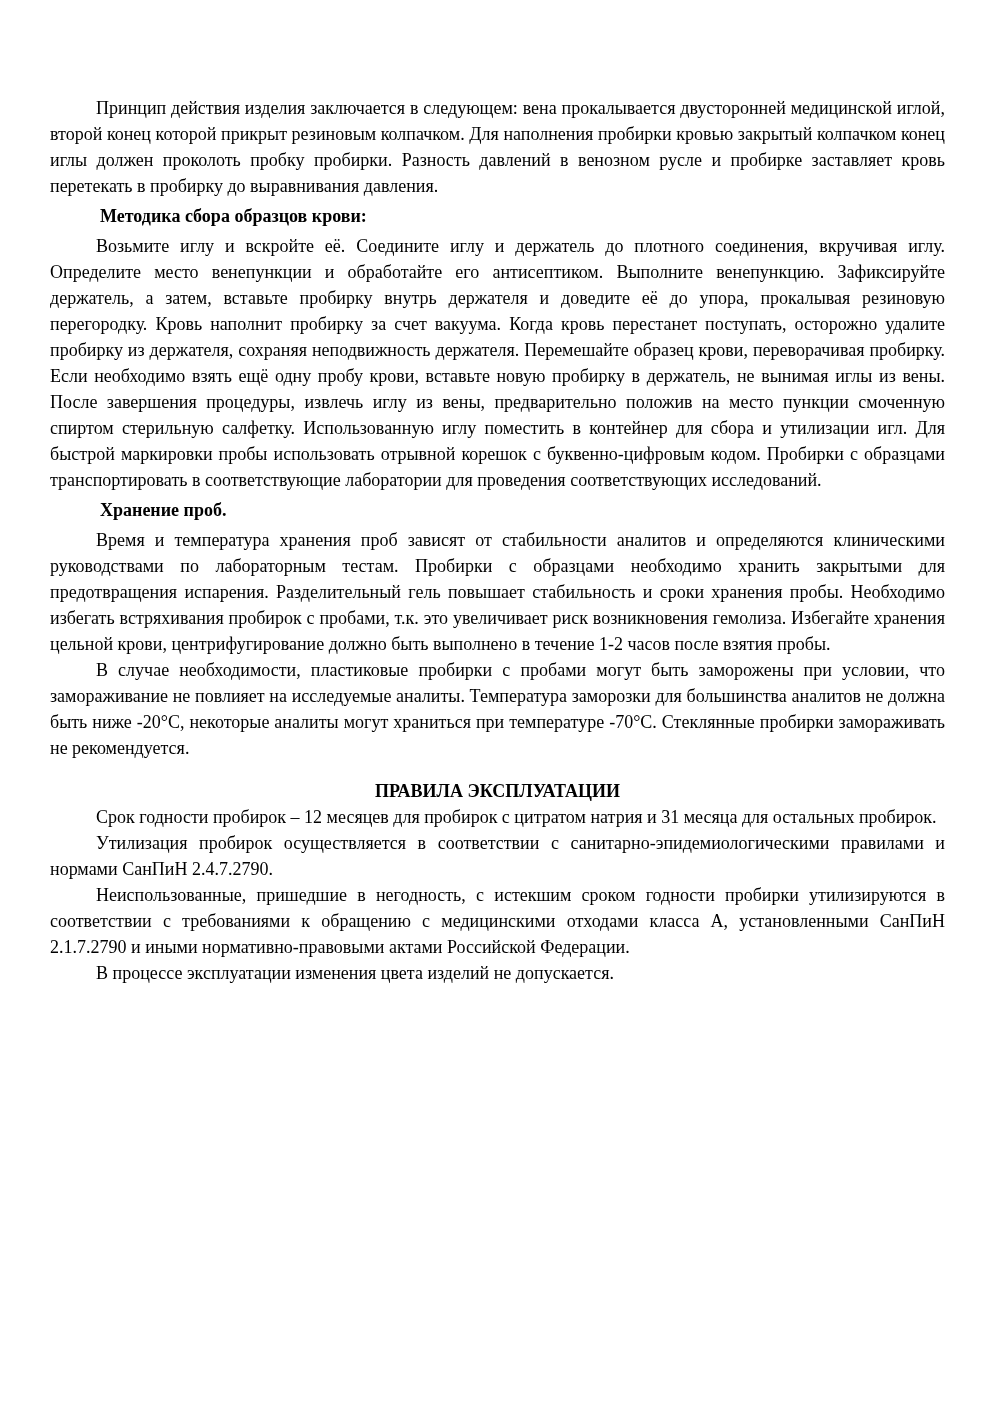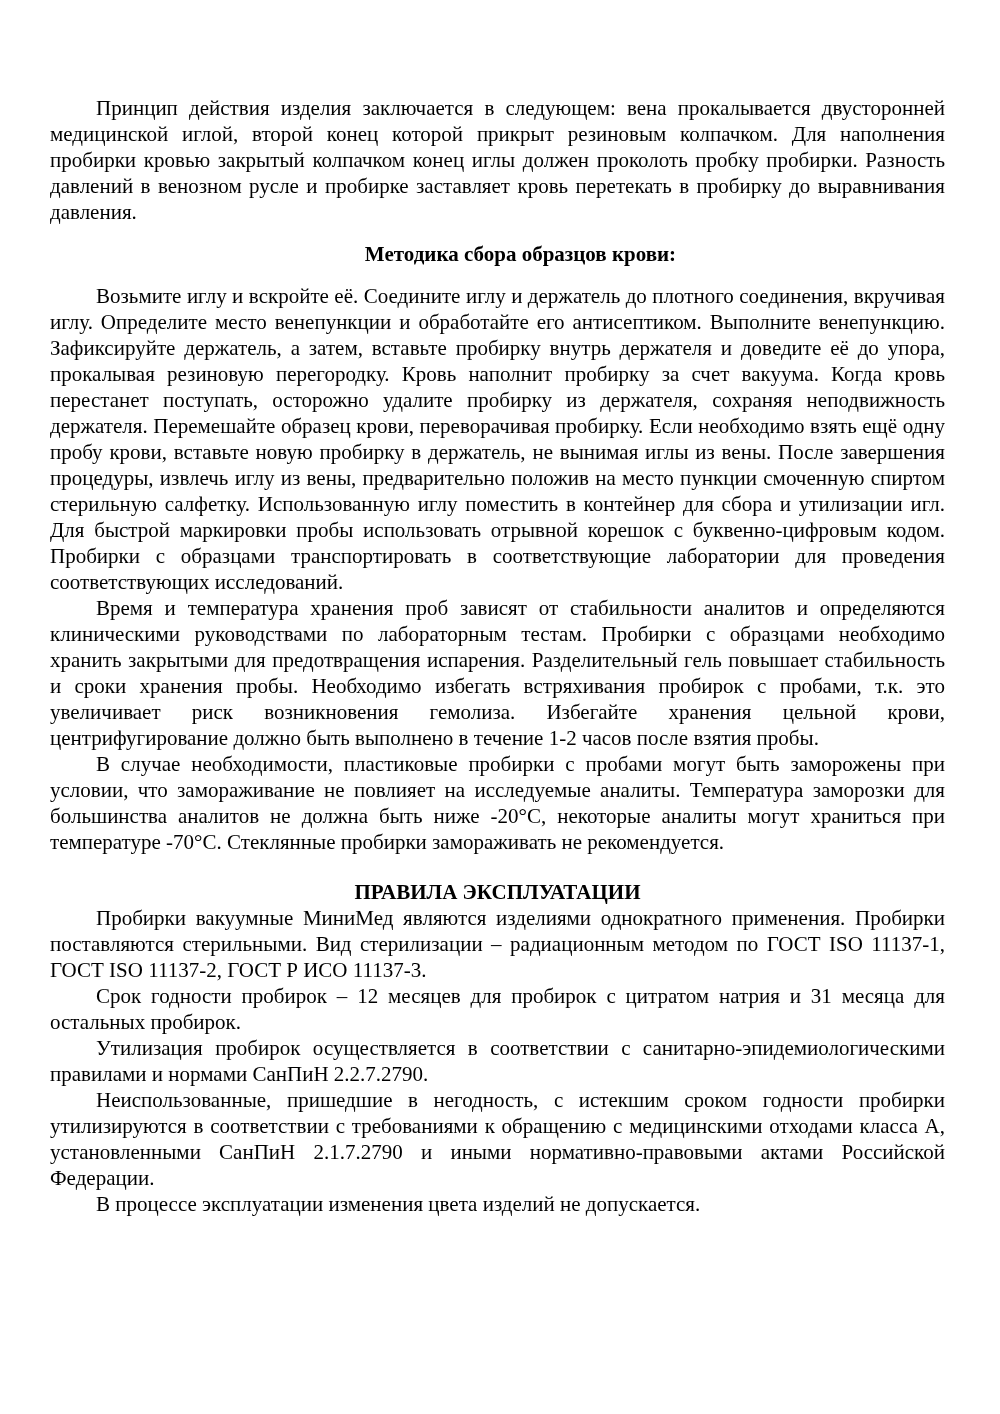--- a/index.html
+++ b/index.html
@@ -8,70 +8,70 @@
     background: #ffffff;
   }
   .page {
     position: relative;
     width: 1000px;
     height: 1414px;
     box-sizing: border-box;
     background: #ffffff;
     padding: 95px 55px 40px 50px;
     font-family: "Liberation Serif", "DejaVu Serif", serif;
-    font-size: 21px;
+    font-size: 18px;
     line-height: 26px;
     color: #000000;
     overflow: hidden;
   }
   .para {
     margin: 0;
     text-align: justify;
     text-indent: 46px;
   }
   .h-inline {
-    margin: 16px;
+    margin: 4px;
     font-weight: bold;
-    text-align: center;
+    text-align: left;
     text-indent: 46px;
   }
   .h-center {
     margin: 0;
     font-weight: bold;
     text-align: center;
     text-indent: 0;
   }
   .gap-top {
-    margin-top: 24px;
+    margin-top: 17px;
   }
 </style>
 </head>
 <body>
 
 <div class="page">
 
   <p class="para">Принцип действия изделия заключается в следующем: вена прокалывается двусторонней медицинской иглой, второй конец которой прикрыт резиновым колпачком. Для наполнения пробирки кровью закрытый колпачком конец иглы должен проколоть пробку пробирки. Разность давлений в венозном русле и пробирке заставляет кровь перетекать в пробирку до выравнивания давления.</p>
 
   <p class="h-inline">Методика сбора образцов крови:</p>
 
   <p class="para">Возьмите иглу и вскройте её. Соедините иглу и держатель до плотного соединения, вкручивая иглу. Определите место венепункции и обработайте его антисептиком. Выполните венепункцию. Зафиксируйте держатель, а затем, вставьте пробирку внутрь держателя и доведите её до упора, прокалывая резиновую перегородку. Кровь наполнит пробирку за счет вакуума. Когда кровь перестанет поступать, осторожно удалите пробирку из держателя, сохраняя неподвижность держателя. Перемешайте образец крови, переворачивая пробирку. Если необходимо взять ещё одну пробу крови, вставьте новую пробирку в держатель, не вынимая иглы из вены. После завершения процедуры, извлечь иглу из вены, предварительно положив на место пункции смоченную спиртом стерильную салфетку. Использованную иглу поместить в контейнер для сбора и утилизации игл. Для быстрой маркировки пробы использовать отрывной корешок с буквенно-цифровым кодом. Пробирки с образцами транспортировать в соответствующие лаборатории для проведения соответствующих исследований.</p>
 
+  <p class="h-inline">Хранение проб.</p>
 
   <p class="para">Время и температура хранения проб зависят от стабильности аналитов и определяются клиническими руководствами по лабораторным тестам. Пробирки с образцами необходимо хранить закрытыми для предотвращения испарения. Разделительный гель повышает стабильность и сроки хранения пробы. Необходимо избегать встряхивания пробирок с пробами, т.к. это увеличивает риск возникновения гемолиза. Избегайте хранения цельной крови, центрифугирование должно быть выполнено в течение 1-2 часов после взятия пробы.</p>
 
   <p class="para">В случае необходимости, пластиковые пробирки с пробами могут быть заморожены при условии, что замораживание не повлияет на исследуемые аналиты. Температура заморозки для большинства аналитов не должна быть ниже -20°С, некоторые аналиты могут храниться при температуре -70°С. Стеклянные пробирки замораживать не рекомендуется.</p>
 
   <p class="h-center gap-top">ПРАВИЛА ЭКСПЛУАТАЦИИ</p>
 
-  <p class="para">Пробирки вакуумные МиниМед являются изделиями однократного применения. Пробирки поставляются стерильными. Вид стерилизации – радиационным методом по ГОСТ ISO 11137-1, ГОСТ ISO 11137-2, ГОСТ Р ИСО 11137-3.</p>
 
   <p class="para">Срок годности пробирок – 12 месяцев для пробирок с цитратом натрия и 31 месяца для остальных пробирок.</p>
 
 
-  <p class="para">Утилизация пробирок осуществляется в соответствии с санитарно-эпидемиологическими правилами и нормами СанПиН 2.2.7.2790.</p>
+  <p class="para">Утилизация пробирок осуществляется в соответствии с санитарно-эпидемиологическими правилами и нормами СанПиН 2.4.7.2790.</p>
 
 
 
   <p class="para">Неиспользованные, пришедшие в негодность, с истекшим сроком годности пробирки утилизируются в соответствии с требованиями к обращению с медицинскими отходами класса А, установленными СанПиН 2.1.7.2790 и иными нормативно-правовыми актами Российской Федерации.</p>
 
 
 
   <p class="para">В процессе эксплуатации изменения цвета изделий не допускается.</p>
 
 </div>

